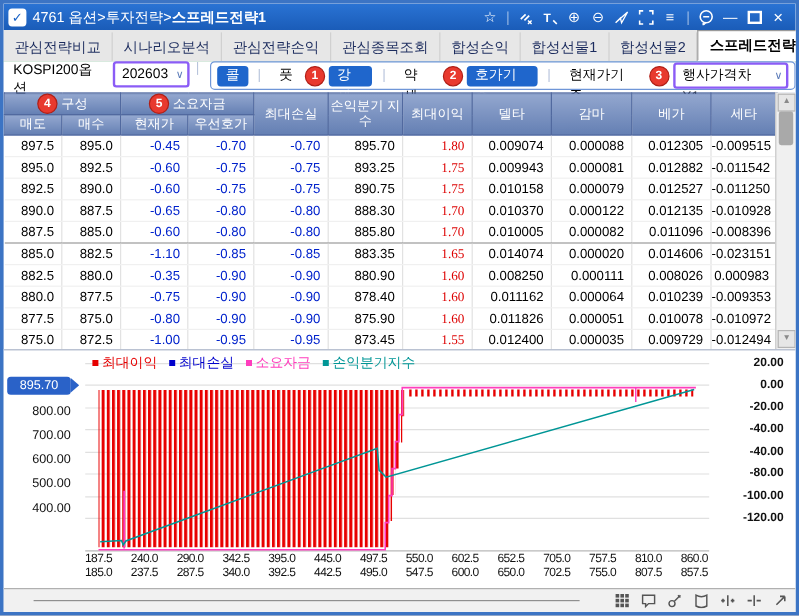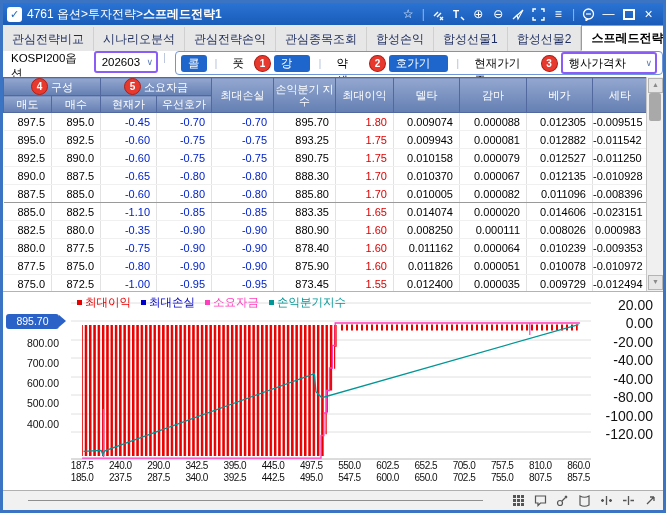--- a/index.html
+++ b/index.html
@@ -26,34 +26,34 @@
   .bgroup{display:flex;align-items:center;border:1px solid #6f96d8;border-radius:4px;height:22px;padding:0 5px;margin-left:4px;gap:3px;}
   .btn{height:17px;line-height:17px;padding:0 7px;border-radius:3px;cursor:pointer;color:#000;}
   .btn.on{background:#1f66cc;color:#fff;}
   .badge{width:15px;height:15px;border-radius:50%;background:#e8392e;border:1px solid #b01f16;color:#fff;font-size:10px;font-weight:bold;display:inline-flex;align-items:center;justify-content:center;}
   
   .tablewrap{position:absolute;left:0;top:74px;width:100%;height:214px;}
   table.grid{border-collapse:collapse;table-layout:fixed;width:644px;font-size:11px;}
   .grid th{background:linear-gradient(#93a7cf,#647fb3);color:#fff;font-weight:normal;border:1px solid #51699f;height:16px;line-height:12px;padding:0;}
   .grid td{height:17px;border-right:1px solid #e2e2e2;border-bottom:1px solid #f0f0f0;text-align:right;padding:0 6px 0 0;white-space:nowrap;}
   .grid tr.sep td{border-bottom:1px solid #9a9a9a;}
-  .c-k{color:#000;} .c-b{color:#0022cc;} .c-r{color:#dd0000;}
+  .c-k{color:#000;} .c-b{color:#0022cc;} .c-r{color:#dd0000;font-family:Liberation Serif, serif;}
   .ghead{display:inline-flex;align-items:center;gap:3px;justify-content:center;}
   .vscroll{position:absolute;right:0;top:0;width:16px;height:214px;background:#f0f0f0;border-left:1px solid #c8c8c8;}
   .varrow{position:absolute;left:1px;width:13px;height:13px;background:#e6e6e6;border:1px solid #b4b4b4;color:#8a8a8a;font-size:7px;text-align:center;line-height:12px;cursor:pointer;}
   .vthumb{position:absolute;left:2px;top:16px;width:12px;height:28px;background:#a9a9a9;border-radius:2px;cursor:pointer;}
   
   .chart{position:absolute;left:0;top:288px;width:100%;height:199px;background:#fff;border-top:1px solid #aab4c8;}
   .legend{position:absolute;left:74px;top:3px;display:flex;gap:10px;font-size:11.5px;z-index:3;background:transparent;}
   .lg-item{display:inline-flex;align-items:center;gap:3px;}
   .lg-sq{width:5px;height:5px;display:inline-block;}
   .ybadge{position:absolute;left:3px;top:22px;width:53px;height:15px;background:#2a62c8;color:#fff;font-size:10.5px;line-height:15px;text-align:center;border-radius:3px;z-index:3;}
   .ybadge:after{content:"";position:absolute;right:-7px;top:1px;border-left:7px solid #2a62c8;border-top:6.5px solid transparent;border-bottom:6.5px solid transparent;}
   .ylab{position:absolute;width:54px;text-align:right;font-size:10.5px;color:#111;}
-  .yrlab{position:absolute;left:592px;width:58px;text-align:right;font-size:14px;color:#111;}
+  .yrlab{position:absolute;left:592px;width:58px;text-align:right;font-size:10px;color:#111;font-weight:bold;}
   .xrow{position:absolute;left:60px;width:540px;display:flex;font-size:10px;color:#111;}
   .xrow span{display:inline-block;width:38.2px;text-align:center;letter-spacing:-0.5px;}
   #plot{position:absolute;left:0;top:0;}
   
   .statusbar{position:absolute;left:0;top:487px;width:100%;height:20px;background:#f1f1f1;border-top:1px solid #b0b0b0;}
   .hline{position:absolute;left:25px;right:180px;top:9px;border-top:1px solid #8f8f8f;}
   .s-icons{position:absolute;right:6px;top:2px;display:flex;gap:8px;}
   .s-icons .ic{width:14px;height:14px;cursor:pointer;color:#555;display:flex;align-items:center;justify-content:center;}
 </style>
 </head>
@@ -229,21 +229,21 @@
           </tr>
           <tr>
             <td class="c-k">890.0</td>
             <td class="c-k">887.5</td>
             <td class="c-b">-0.65</td>
             <td class="c-b">-0.80</td>
             <td class="c-b">-0.80</td>
             <td class="c-k">888.30</td>
             <td class="c-r">1.70</td>
             <td class="c-k">0.010370</td>
-            <td class="c-k">0.000067</td>
+            <td class="c-k">0.000122</td>
             <td class="c-k">0.012135</td>
             <td class="c-k">-0.010928</td>
           </tr>
           <tr class="sep">
             <td class="c-k">887.5</td>
             <td class="c-k">885.0</td>
             <td class="c-b">-0.60</td>
             <td class="c-b">-0.80</td>
             <td class="c-b">-0.80</td>
             <td class="c-k">885.80</td>

